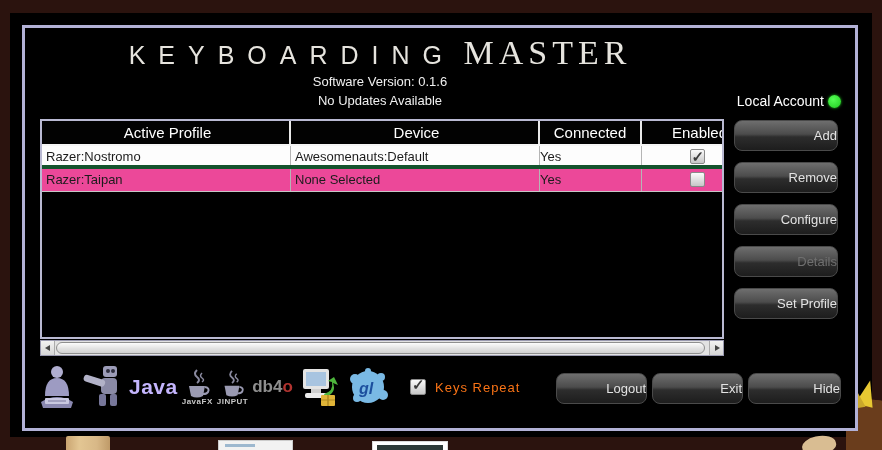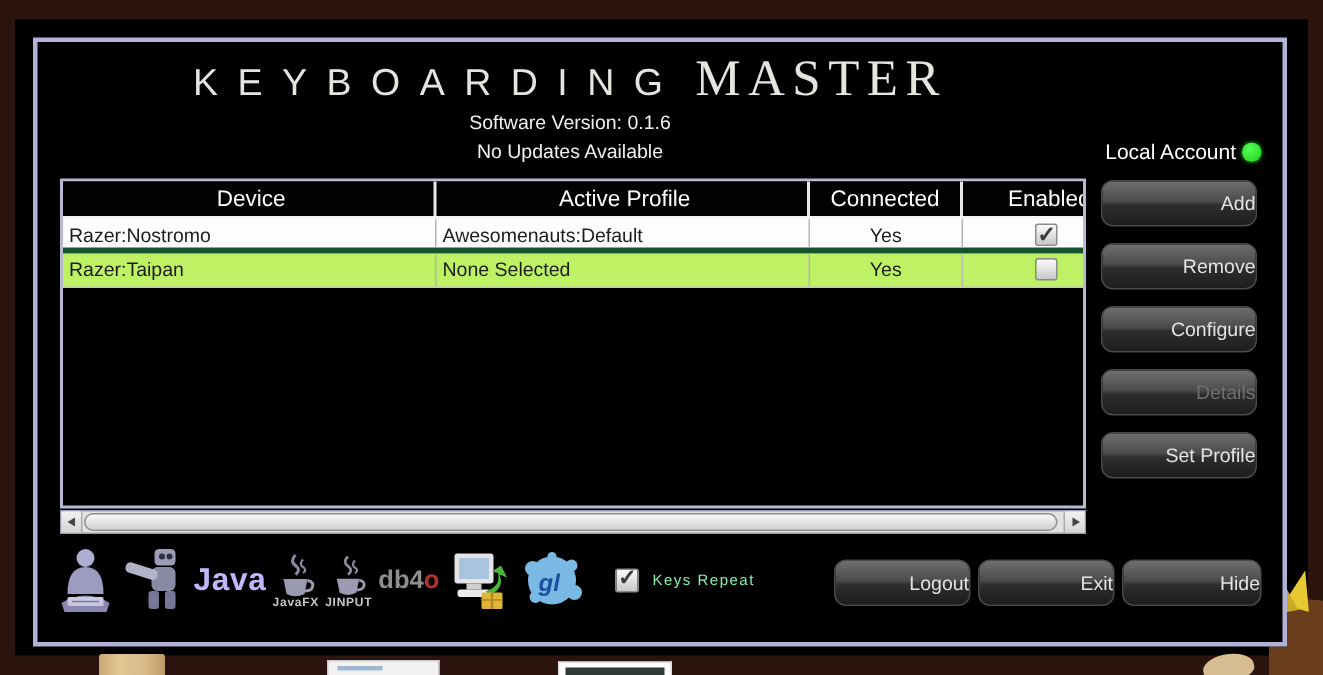--- a/index.html
+++ b/index.html
@@ -63,24 +63,24 @@
     border:2px solid #b9b9d2; background:#000; }
   .t-header { display:flex; height:25px; border-bottom:2px solid #f5f5f5; background:#020202; }
   .t-header .cell { color:#ffffff; font-size:15px; text-align:center; line-height:24px;
     border-right:2px solid #e8e8e8; overflow:hidden; }
   .t-header .cell:last-child { border-right:none; }
   .t-row { display:flex; height:23px; }
   .t-row .cell { font-size:13px; color:#1c1c1c; line-height:22px;
     border-right:1px solid #b5b5b5; overflow:hidden; white-space:nowrap; }
   .t-row .cell:last-child { border-right:none; }
   .row-0 { background:#fdfdfd; border-bottom:4px solid #14532d; }
-  .row-1 { background:#bef264; border-bottom:1px solid #c6c6c6; }
+  .row-1 { background:#ec4899; border-bottom:1px solid #c6c6c6; }
   .c-device { width:249px; padding-left:4px; }
   .c-profile { width:249px; padding-left:4px; }
-  .c-connected { width:102px; text-align:center; }
+  .c-connected { width:102px; }
   .c-enabled { width:80px; text-align:center;padding-left:30px; }
 
   .checkbox { display:inline-block; width:15px; height:15px; margin-top:3px;
     background:linear-gradient(180deg,#fbfbfb,#c7c7c7); border:1px solid #8a8a8a;
     border-radius:2px; position:relative; vertical-align:top; }
   .checkbox.checked::after { content:"\2713"; position:absolute; left:1px; top:-4px;
     font-size:15px; font-weight:bold; color:#3b3b3b; }
 
   
   .h-scrollbar { position:absolute; left:15px; top:312px; width:684px; height:16px;
@@ -120,21 +120,21 @@
   .cup-label { color:#c8c8c8; font-size:8px; font-weight:bold; letter-spacing:0.5px;
     margin-top:-3px; }
   .db4o-text { font-size:17px; font-weight:bold; }
   .db4o-gray { color:#8f8f8f; }
   .db4o-red { color:#b23430; }
   .gl-text { fill:#1c4f9e; font-size:16px; font-weight:bold; font-style:italic; }
 
   .keys-repeat { position:absolute; left:385px; top:351px; display:flex;
     align-items:center; gap:9px; }
   .keys-repeat .checkbox { width:16px; height:16px; margin-top:0; }
-  .keys-repeat-label { color:#86efac; font-size:10px; letter-spacing:1px; }
+  .keys-repeat-label { color:#f97316; font-size:13px; letter-spacing:1px; }
 
   .btn-logout { left:531px; top:345px; width:91px; }
   .btn-exit   { left:627px; top:345px; width:91px; }
   .btn-hide   { left:723px; top:345px; width:93px; }
 </style>
 </head>
 <body>
 
 <div class="desktop-frag tan-box"></div>
 <div class="desktop-frag win-frag-1">
@@ -161,22 +161,22 @@
   </div>
   <div class="version-line">Software Version: 0.1.6</div>
   <div class="updates-line">No Updates Available</div>
   <div class="account-row">
     <span class="account-label">Local Account</span>
     <span class="account-dot"></span>
   </div>
 
   <div class="device-table">
     <div class="t-header">
+      <div class="cell c-profile">Active Profile</div>
       <div class="cell c-device">Device</div>
-      <div class="cell c-profile">Active Profile</div>
       <div class="cell c-connected">Connected</div>
       <div class="cell c-enabled">Enabled</div>
     </div>
     <div class="t-row row-0">
       <div class="cell c-device">Razer:Nostromo</div>
       <div class="cell c-profile">Awesomenauts:Default</div>
       <div class="cell c-connected">Yes</div>
       <div class="cell c-enabled">
         <span class="checkbox checked"></span>
       </div>

